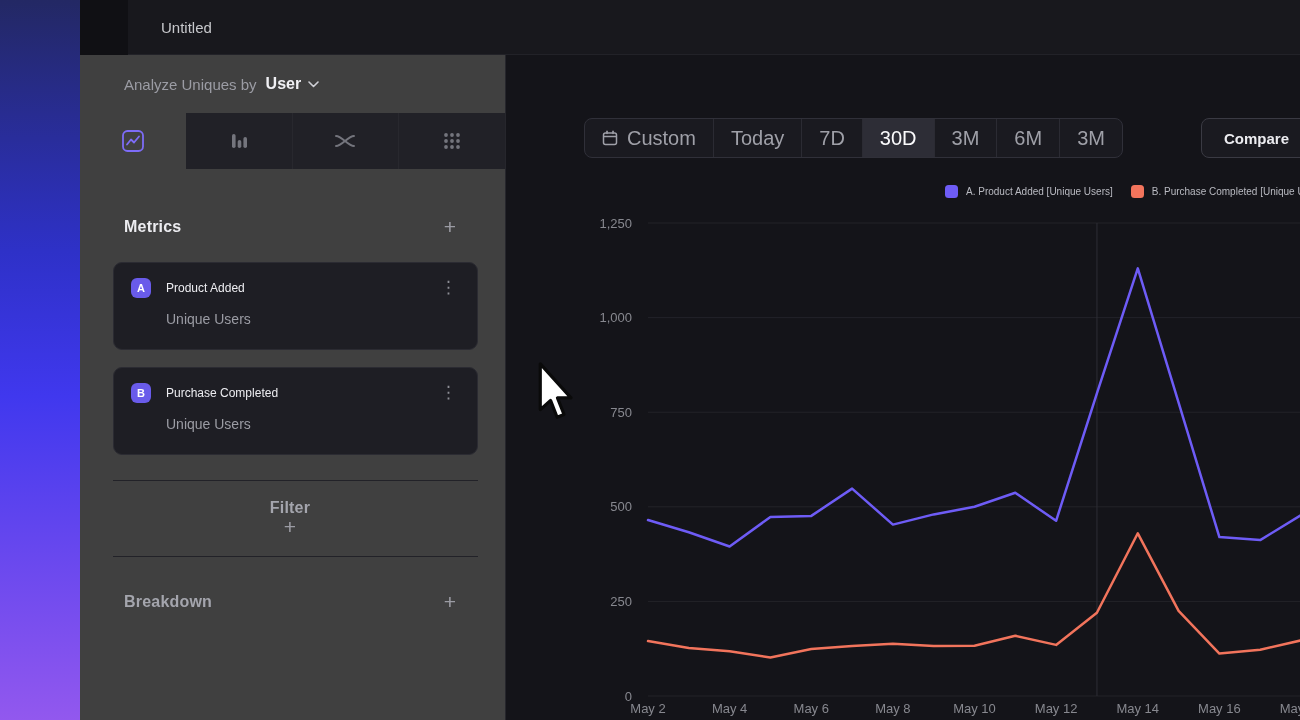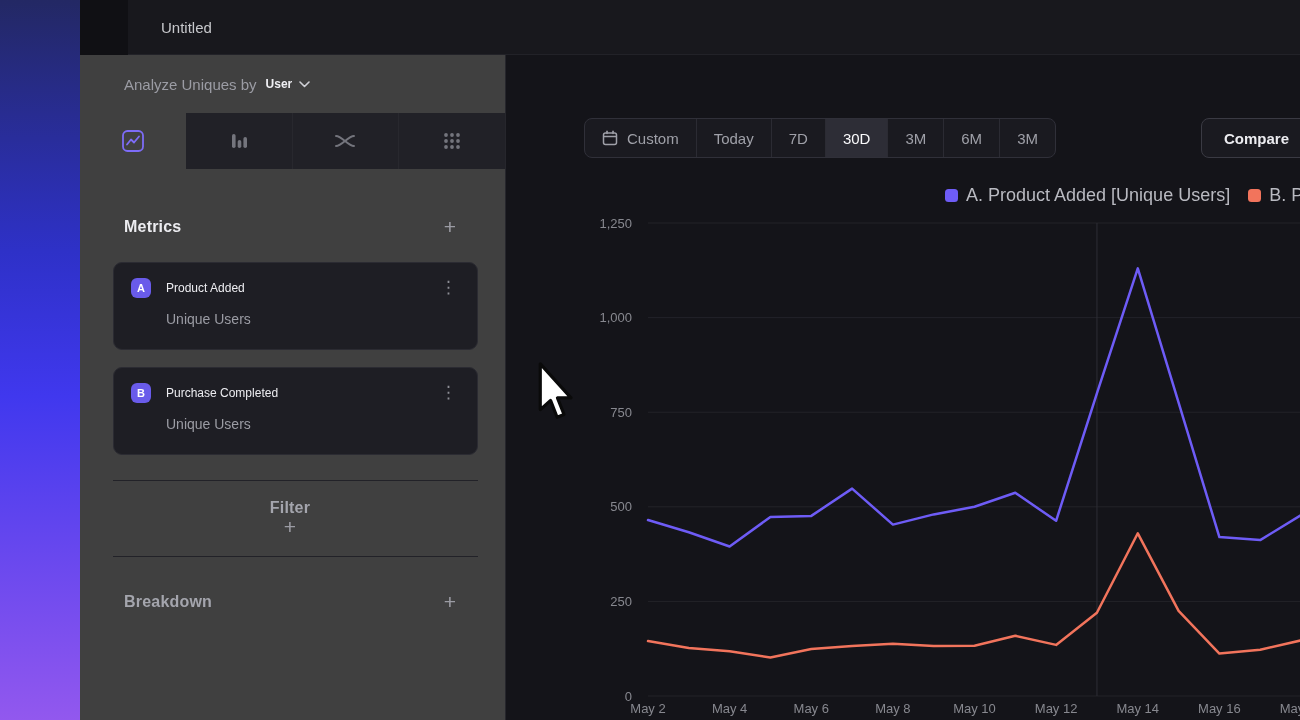--- a/index.html
+++ b/index.html
@@ -29,21 +29,21 @@
   .sidebar {
     position:absolute; left:80px; top:55px; width:425px; height:665px;
     background:#404040;
   }
   .analyze {
     height:58px; display:flex; align-items:center; padding-left:44px; gap:9px;
     font-size:15px; color:#9b9ca4;
   }
   .analyze-value {
     display:flex; align-items:center; gap:7px;
-    color:#f0f0f4; font-weight:700; font-size:12px; cursor:pointer;
+    color:#f0f0f4; font-weight:700; font-size:16px; cursor:pointer;
   }
   .tabs { height:56px; display:flex; }
   .tab { flex:1; display:flex; align-items:center; justify-content:center; cursor:pointer; }
   .tab.rest { background:#212127; }
   .tab.rest + .tab.rest { border-left:1px solid rgba(255,255,255,0.035); }
 
   .side-pad { padding:0 27px 0 33px; }
   .sec-header {
     display:flex; align-items:center; justify-content:space-between;
     padding:0 22px 0 11px; height:24px;
@@ -80,35 +80,35 @@
     position:absolute; left:505px; top:55px; width:795px; height:665px;
     background:#141419; border-left:1px solid #26262c; overflow:hidden;
   }
   .toolbar {
     position:absolute; left:78px; top:63px; height:40px;
     display:flex; align-items:stretch;
     border:1px solid #303039; border-radius:8px; background:#1a1a20; overflow:hidden;
   }
   .seg {
     display:flex; align-items:center; gap:9px; padding:0 17px;
-    font-size:15px; color:#9fa0a8; cursor:pointer; border-left:1px solid #2b2b33;
+    font-size:20px; color:#9fa0a8; cursor:pointer; border-left:1px solid #2b2b33;
   }
   .seg:first-child { border-left:none; }
   .seg.sel { background:#2d2d36; color:#fafafc; }
   .compare-btn {
     position:absolute; left:695px; top:63px; width:140px; height:40px;
     border:1px solid #3a3a43; border-radius:8px; background:#1a1a20;
     color:#ececf0; font-size:15px; font-weight:700;
     display:flex; align-items:center; padding-left:22px; cursor:pointer;
   }
   .legend {
     position:absolute; left:439px; top:130px;
     display:flex; gap:18px; white-space:nowrap;
   }
-  .litem { display:flex; align-items:center; gap:8px; font-size:18px; color:#b9bac1; cursor:pointer; }
+  .litem { display:flex; align-items:center; gap:8px; font-size:10px; color:#b9bac1; cursor:pointer; }
   .swatch { width:13px; height:13px; border-radius:3.5px; flex:0 0 auto; }
 
   svg.chart { position:absolute; left:80px; top:155px; }
   svg text { font-family:"Liberation Sans", sans-serif; }
 
   .cursor { position:absolute; left:536px; top:360px; z-index:30; pointer-events:none; }
 </style>
 </head>
 <body>
 

